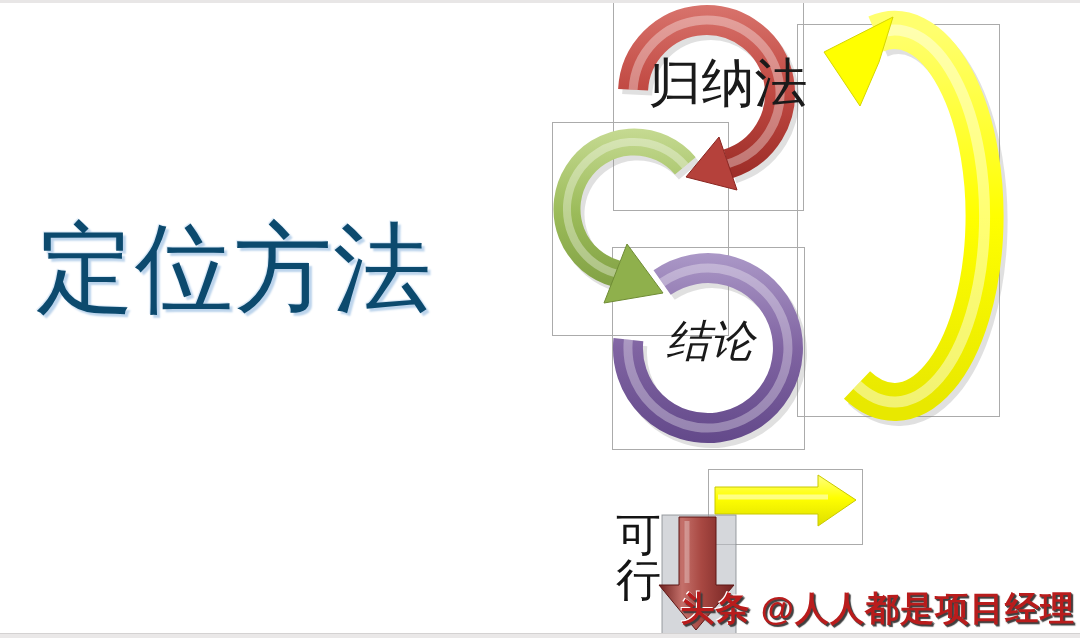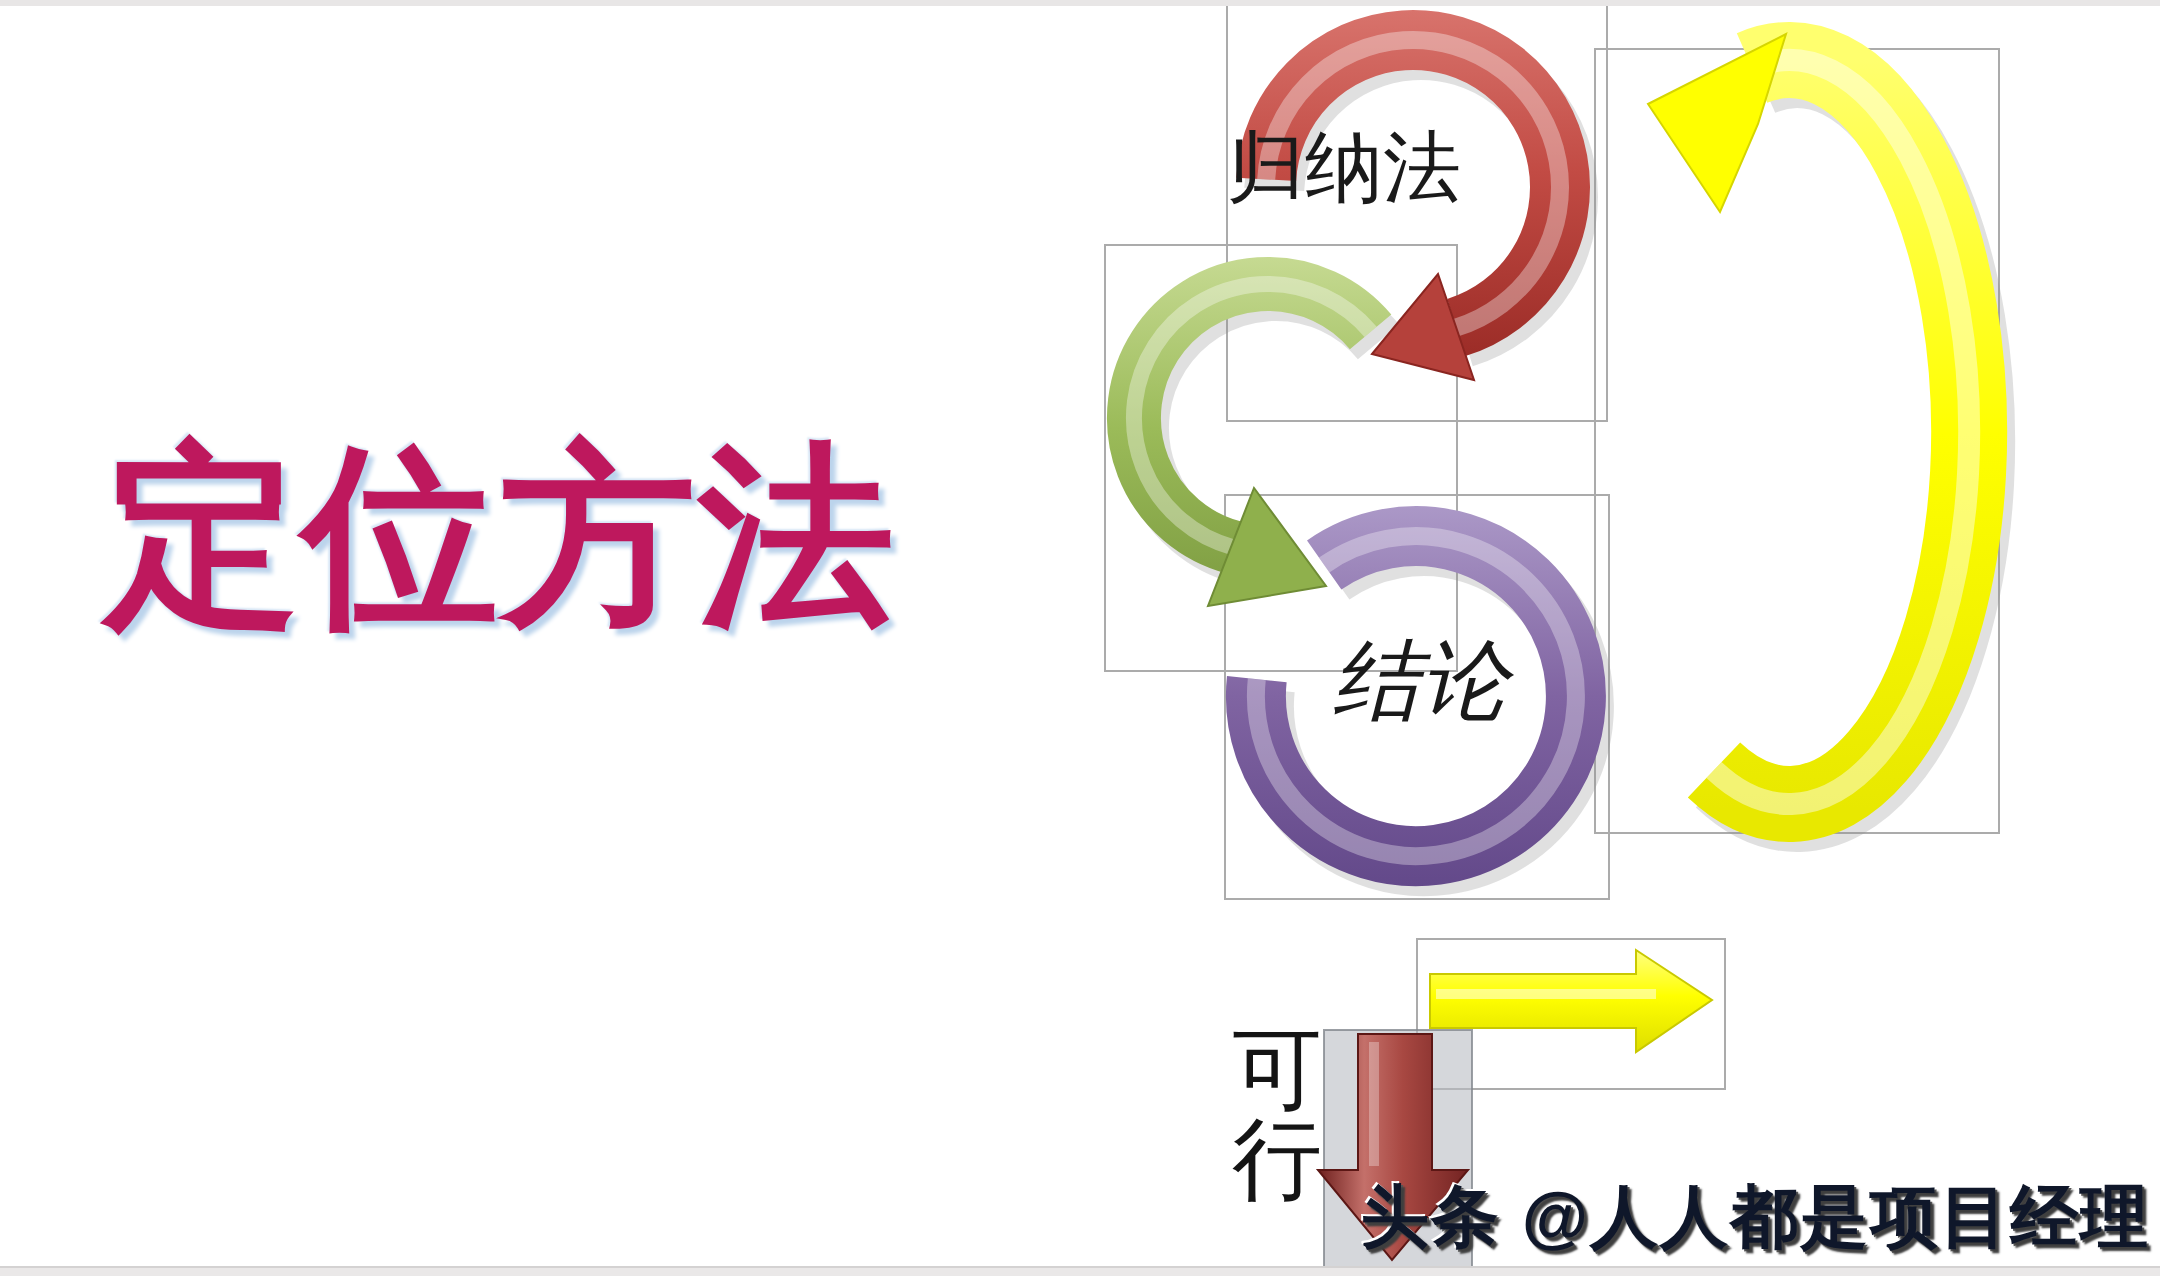--- a/index.html
+++ b/index.html
@@ -1,36 +1,36 @@
 <!DOCTYPE html>
 <html><head>
 <meta charset="utf-8">
 <style>
   html,body{margin:0;padding:0;background:#ffffff;}
   .slide{position:relative;width:1080px;height:638px;background:#ffffff;overflow:hidden;
          font-family:"Liberation Sans","DejaVu Sans",sans-serif;}
   .strip-top{position:absolute;left:0;top:0;width:1080px;height:3px;background:#e8e6e6;z-index:9;}
   .strip-bottom{position:absolute;left:0;top:633px;width:1080px;height:5px;background:#eae8e8;
          border-top:1px solid #d4d2d2;z-index:9;}
-  .title{position:absolute;left:52px;top:151px;font-size:98px;font-weight:700;letter-spacing:1px;
-         color:#be185d;line-height:1.05;white-space:nowrap;
+  .title{position:absolute;left:36px;top:151px;font-size:98px;font-weight:400;letter-spacing:1px;
+         color:#0c4a6e;line-height:1.05;white-space:nowrap;
          text-shadow:3px 3px 2px #bcd4ec,-1px -1px 1px #d8e7f6;z-index:6;}
   .selbox{position:absolute;border:1px solid #ababab;background:transparent;z-index:1;}
   svg.art{position:absolute;left:0;top:0;z-index:3;}
   .ringlabel{position:absolute;transform:translate(-50%,-50%);color:#1a1a1a;font-weight:500;
          white-space:nowrap;z-index:6;}
-  .lbl-a{left:672px;top:84px;font-size:39px;}
+  .lbl-a{left:728px;top:84px;font-size:53px;}
   .lbl-b{left:652px;top:215px;font-size:41px;}
   .lbl-c{left:710px;top:341px;font-size:44px;font-style:italic;}
   .no-label{position:absolute;left:876px;top:477px;font-size:44px;font-weight:600;
          letter-spacing:20px;color:#141414;z-index:6;white-space:nowrap;}
   .yes-label{position:absolute;left:616px;top:512px;font-size:45px;font-weight:500;line-height:45px;
          color:#141414;white-space:pre-line;z-index:6;}
   .watermark{position:absolute;right:5px;top:586px;font-size:34px;font-weight:600;letter-spacing:1px;
-         color:#0f172a;white-space:nowrap;z-index:8;
+         color:#b91c1c;white-space:nowrap;z-index:8;
          text-shadow:2px 2px 1px #3f3f3f,-1px -1px 0 #ffffff,1px 1px 0 #5a5a5a;}
 </style>
 </head>
 <body>
 
 <div class="slide">
 
   <div class="selbox" style="left:613px;top:-42px;width:189px;height:251px;"></div>
   <div class="selbox" style="left:552px;top:122px;width:175px;height:212px;"></div>
   <div class="selbox" style="left:612px;top:247px;width:191px;height:201px;"></div>

